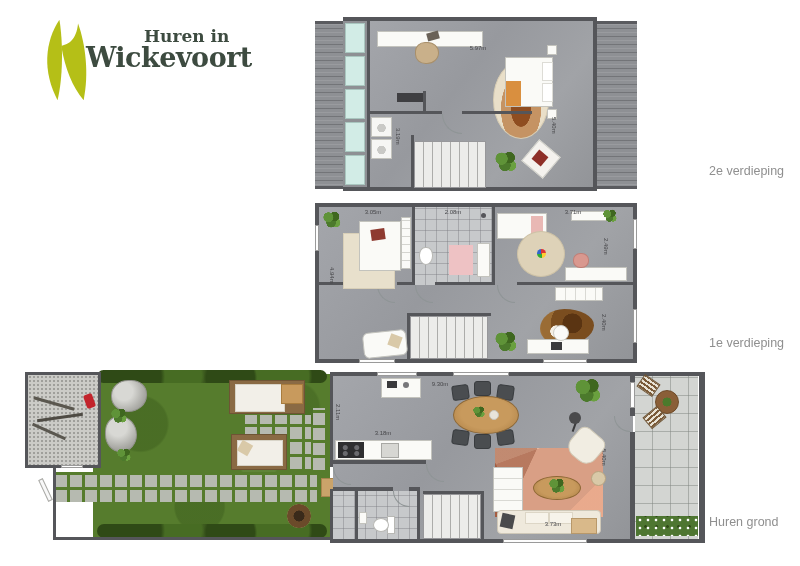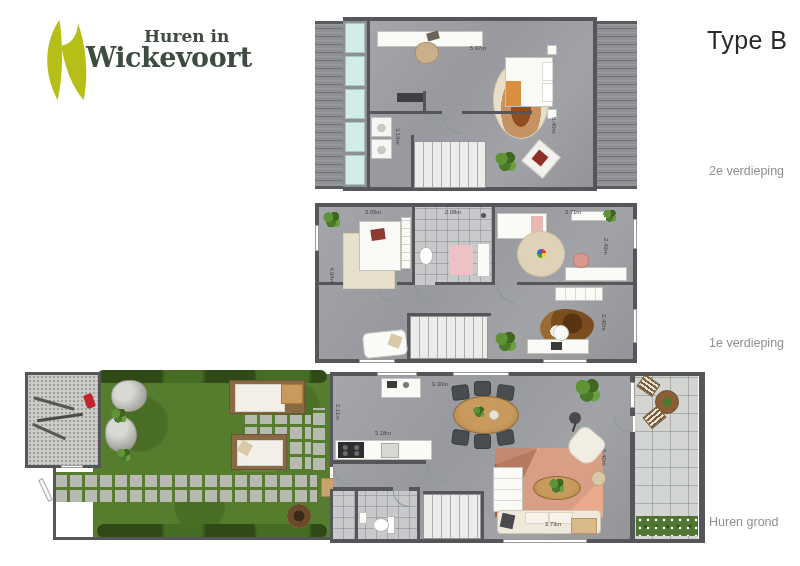--- a/index.html
+++ b/index.html
@@ -77,21 +77,20 @@
 
   <div class="abs" style="left:36px;top:16px;width:220px;height:84px;">
     <svg width="58" height="84" viewBox="0 0 60 90" style="position:absolute;left:0;top:2px;">
       <path d="M24 2 C8 26 6 58 22 88 C28 64 28 26 24 2 Z" fill="#b5bf17"></path>
       <path d="M26 30 C30 54 38 74 50 88 C56 60 52 28 44 6 C42 24 34 28 26 30 Z" fill="#b5bf17"></path>
     </svg>
     <div class="logo-top" style="left:108px;top:10px;">Huren in</div>
     <div class="logo-main" style="left:50px;top:26px;">Wickevoort</div>
   </div>
 
-  <div class="title" style="left:707px;top:26px;">Type B</div>
   <div class="floor-label" style="left:709px;top:164px;">2e verdieping</div>
   <div class="floor-label" style="left:709px;top:336px;">1e verdieping</div>
   <div class="floor-label" style="left:709px;top:515px;">Huren grond</div>
 
   <div class="floorplan" style="left:315px;top:15px;width:322px;height:182px;">
     <div class="roofdeck" style="left:0;top:6px;width:30px;height:168px;"></div>
     <div class="roofdeck" style="left:282px;top:6px;width:40px;height:168px;"></div>
     <div class="skycol" style="left:28px;top:6px;width:24px;height:166px;">
       <div class="sky"></div>
       <div class="sky"></div>

